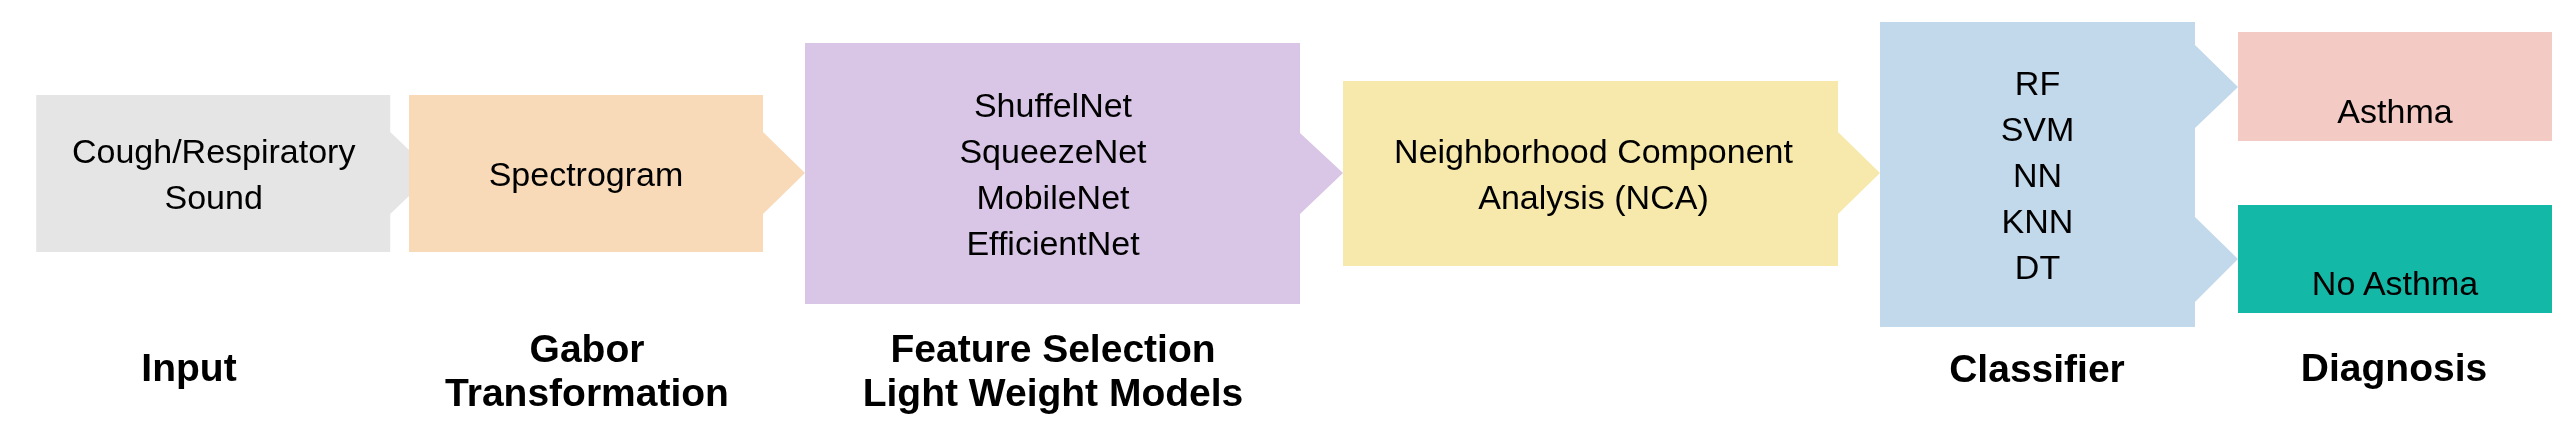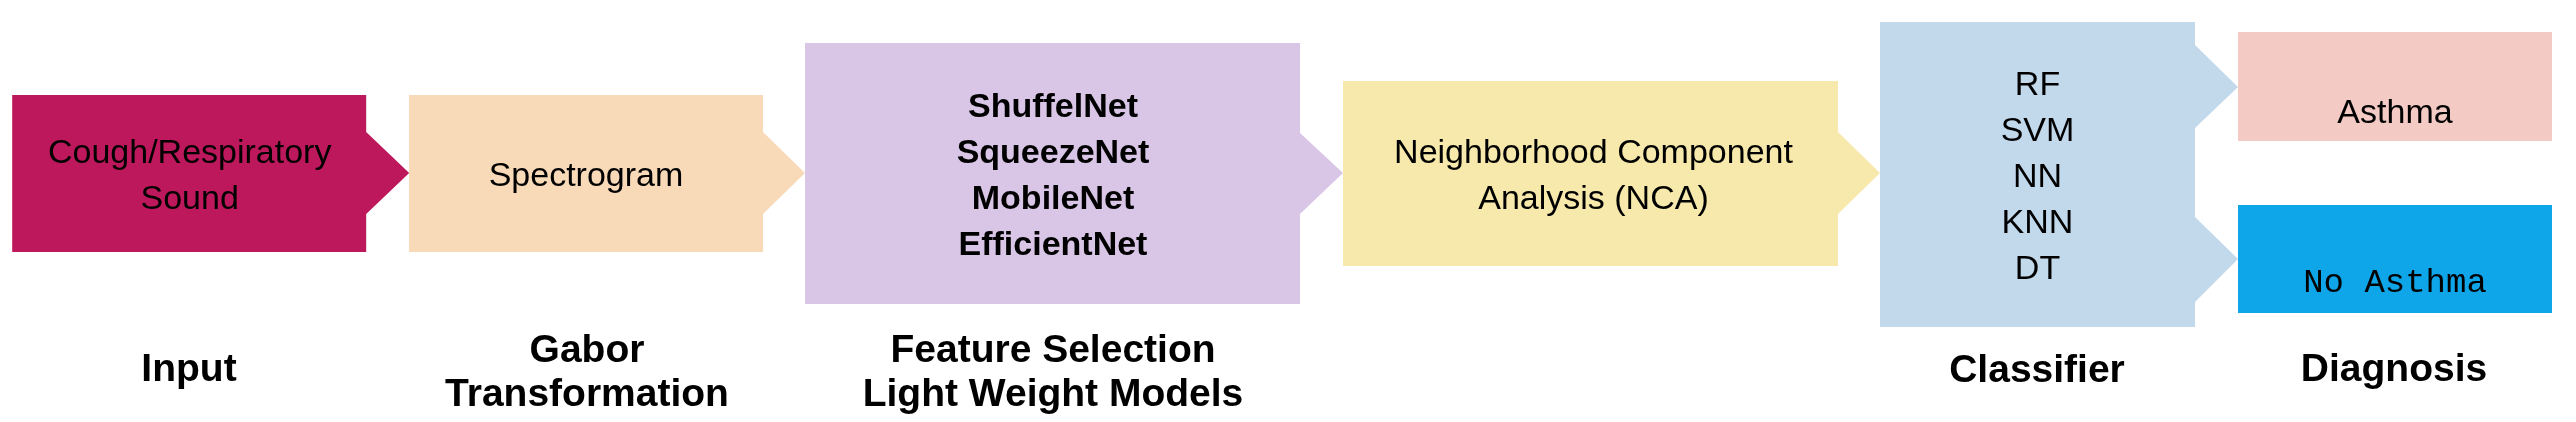--- a/index.html
+++ b/index.html
@@ -33,21 +33,21 @@
   .s-input .txt { right: 42px; }
   .s-gabor {
     left: 409px; top: 95px; width: 396px; height: 157px;
     clip-path: polygon(0 0, 354px 0, 354px 37px, 396px 78px, 354px 119px, 354px 157px, 0 157px);
   }
   .s-gabor .txt { right: 42px; }
   .s-extract {
     left: 805px; top: 43px; width: 538px; height: 261px;
     clip-path: polygon(0 0, 495px 0, 495px 90px, 538px 130px, 495px 171px, 495px 261px, 0 261px);
   }
-  .s-extract .txt { right: 42px; font-weight: bold; }
+  .s-extract .txt { right: 42px; }
   .s-select {
     left: 1343px; top: 81px; width: 537px; height: 185px;
     clip-path: polygon(0 0, 495px 0, 495px 51px, 537px 92px, 495px 133px, 495px 185px, 0 185px);
   }
   .s-select .txt { right: 36px; }
   .s-classifier {
     left: 1880px; top: 22px; width: 358px; height: 305px;
     clip-path: polygon(0 0, 315px 0, 315px 23px, 358px 65px, 315px 106px, 315px 195px, 358px 237px, 315px 280px, 315px 305px, 0 305px);
   }
   .s-classifier .txt { right: 43px; }
@@ -70,21 +70,21 @@
   .l-extract    { left: 1053px; top: 371px; }
   .l-select     { left: 1591px; top: 368px; }
   .l-classifier { left: 2037px; top: 369px; }
   .l-diagnosis  { left: 2394px; top: 368px; }
 </style>
 </head>
 <body>
 
 <div class="canvas">
 
-  <div class="shape s-input" style="background-color: #be185d;">
+  <div class="shape s-input" style="background-color: #e5e5e5; margin-left: 24px;">
     <div class="txt">
       <span>Cough/Respiratory</span>
       <span>Sound</span>
     </div>
   </div>
 
   <div class="shape s-gabor" style="background-color: rgb(248, 218, 185);">
     <div class="txt">
       <span>Spectrogram</span>
     </div>
@@ -114,21 +114,21 @@
       <span>KNN</span>
       <span>DT</span>
     </div>
   </div>
 
   <div class="shape s-asthma" style="background-color: rgb(244, 202, 197);">
     <div class="txt">
       <span>Asthma</span>
     </div>
   </div>
-  <div class="shape s-noasthma" style="background-color: #0ea5e9; font-family: Liberation Mono, monospace;">
+  <div class="shape s-noasthma" style="background-color: #14b8a6;">
     <div class="txt">
       <span>No Asthma</span>
     </div>
   </div>
 
   <div class="label l-input">Input</div>
 
   <div class="label l-gabor">
     <span>Gabor</span>
     <span>Transformation</span>

